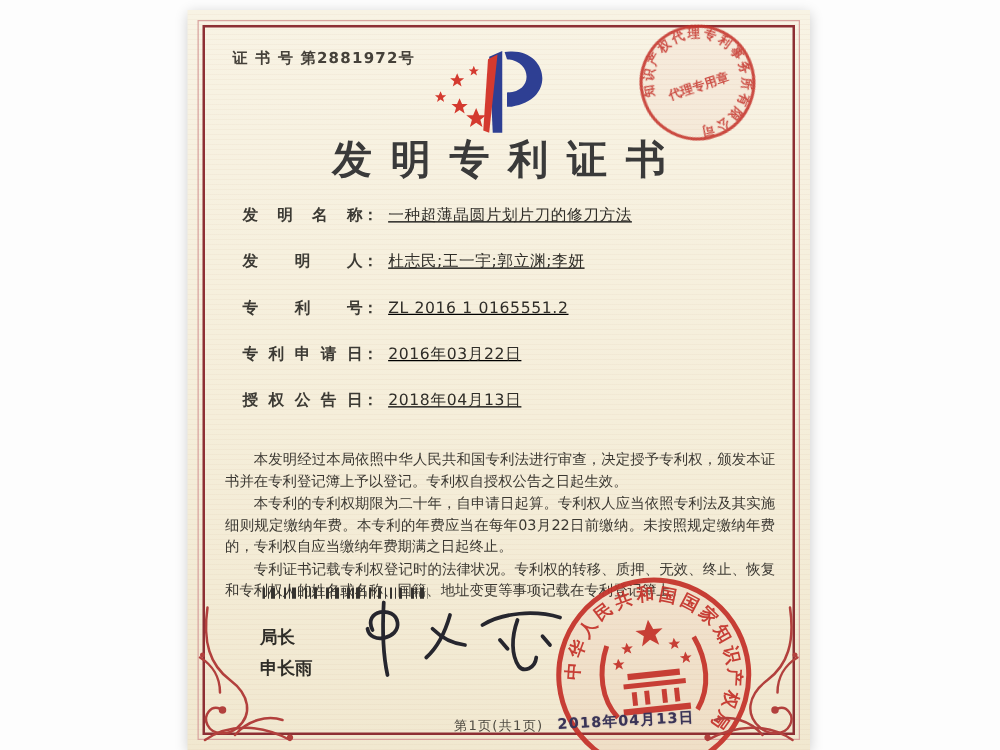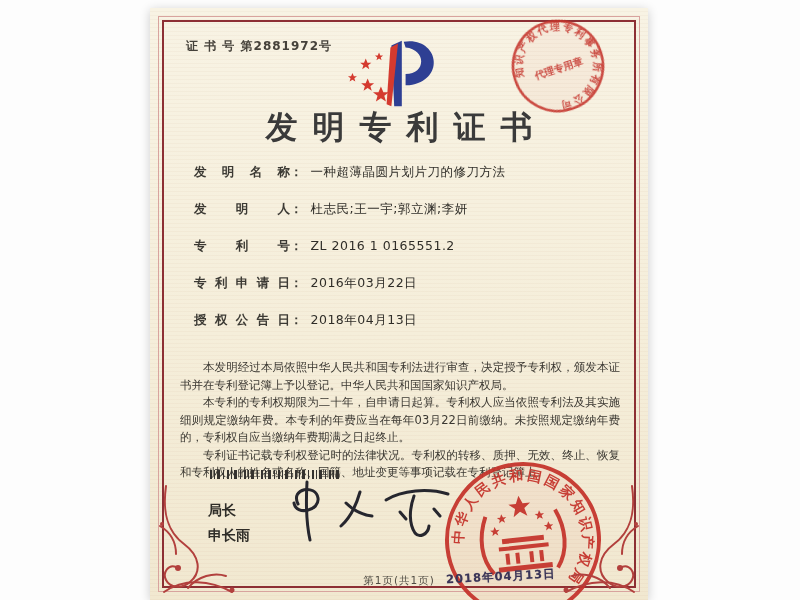--- a/index.html
+++ b/index.html
@@ -10,21 +10,21 @@
          box-shadow:0 2px 10px rgba(0,0,0,.20);overflow:hidden;}
   .paper::before{content:"";position:absolute;inset:0;pointer-events:none;
          background:repeating-linear-gradient(0deg,rgba(176,120,90,0.05) 0 1px,transparent 1px 4px);}
   .border-outer{position:absolute;inset:8px;border:1px solid #d8a39e;pointer-events:none;}
   .border-inner{position:absolute;inset:12px;border:2px solid #8d2f34;pointer-events:none;}
   .cert-no{position:absolute;left:36px;top:30px;font-size:12px;letter-spacing:1px;
            color:#45413a;font-weight:600;}
   .logo{position:absolute;left:178px;top:28px;width:140px;height:74px;}
   .title{position:absolute;left:0;right:0;top:98px;text-align:center;font-size:32px;
          font-weight:bold;color:#3a3a3a;letter-spacing:15px;text-indent:15px;}
-  .fields{position:absolute;left:44px;top:156px;right:40px;}
+  .fields{position:absolute;left:44px;top:156px;right:40px;text-decoration:underline;}
   .frow{margin-bottom:21px;font-size:12.5px;color:#33312c;height:16px;white-space:nowrap;}
   .flabel{display:inline-block;width:96px;text-align:justify;text-align-last:justify;
           font-weight:600;color:#3c3a34;vertical-align:top;}
   .fcolon{display:inline-block;margin-right:8px;font-weight:600;color:#3c3a34;}
   .fvalue{font-weight:500;color:#2f2d28;letter-spacing:0.5px;}
   .paras{position:absolute;left:30px;top:351px;width:440px;font-size:11.5px;
          line-height:17.5px;color:#3b3832;text-align:justify;}
   .paras p{margin:0;text-indent:2em;}
   .barcode{position:absolute;left:60px;top:462px;width:132px;height:9px;
      background:repeating-linear-gradient(90deg,#35322e 0 2px,transparent 2px 4px,
@@ -83,21 +83,21 @@
     </div>
     <div class="frow">
       <span class="flabel">专利申请日</span><span class="fcolon">：</span><span class="fvalue">2016年03月22日</span>
     </div>
     <div class="frow">
       <span class="flabel">授权公告日</span><span class="fcolon">：</span><span class="fvalue">2018年04月13日</span>
     </div>
   </div>
 
   <div class="paras">
-    <p>本发明经过本局依照中华人民共和国专利法进行审查，决定授予专利权，颁发本证书并在专利登记簿上予以登记。中华人民共和国国家知识产权局。</p>
+    <p>本发明经过本局依照中华人民共和国专利法进行审查，决定授予专利权，颁发本证书并在专利登记簿上予以登记。专利权自授权公告之日起生效。</p>
     <p>本专利的专利权期限为二十年，自申请日起算。专利权人应当依照专利法及其实施细则规定缴纳年费。本专利的年费应当在每年03月22日前缴纳。未按照规定缴纳年费的，专利权自应当缴纳年费期满之日起终止。</p>
     <p>专利证书记载专利权登记时的法律状况。专利权的转移、质押、无效、终止、恢复和专利权人的姓名或名称、国籍、地址变更等事项记载在专利登记簿上。</p>
   </div>
 
   <div class="barcode"></div>
 
   <div class="director">
     <div>局长</div>
     <div>申长雨</div>
   </div>

